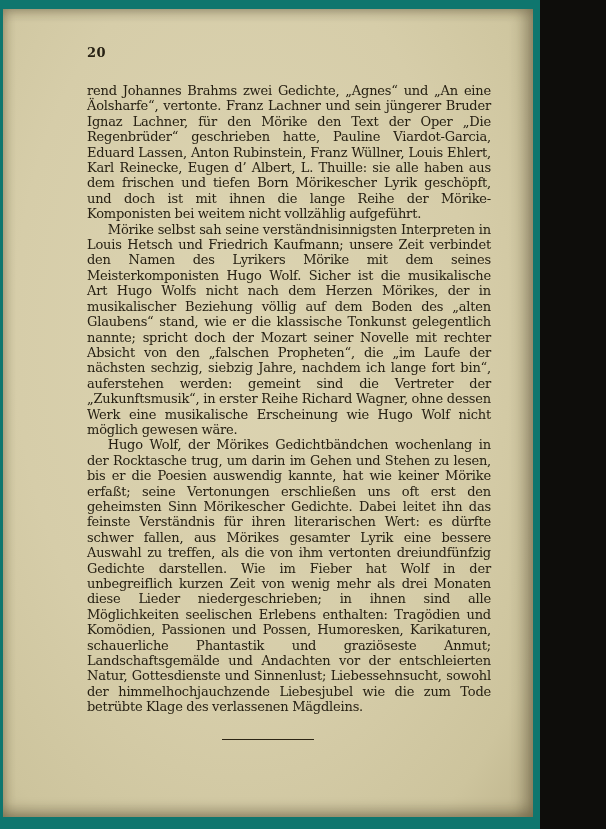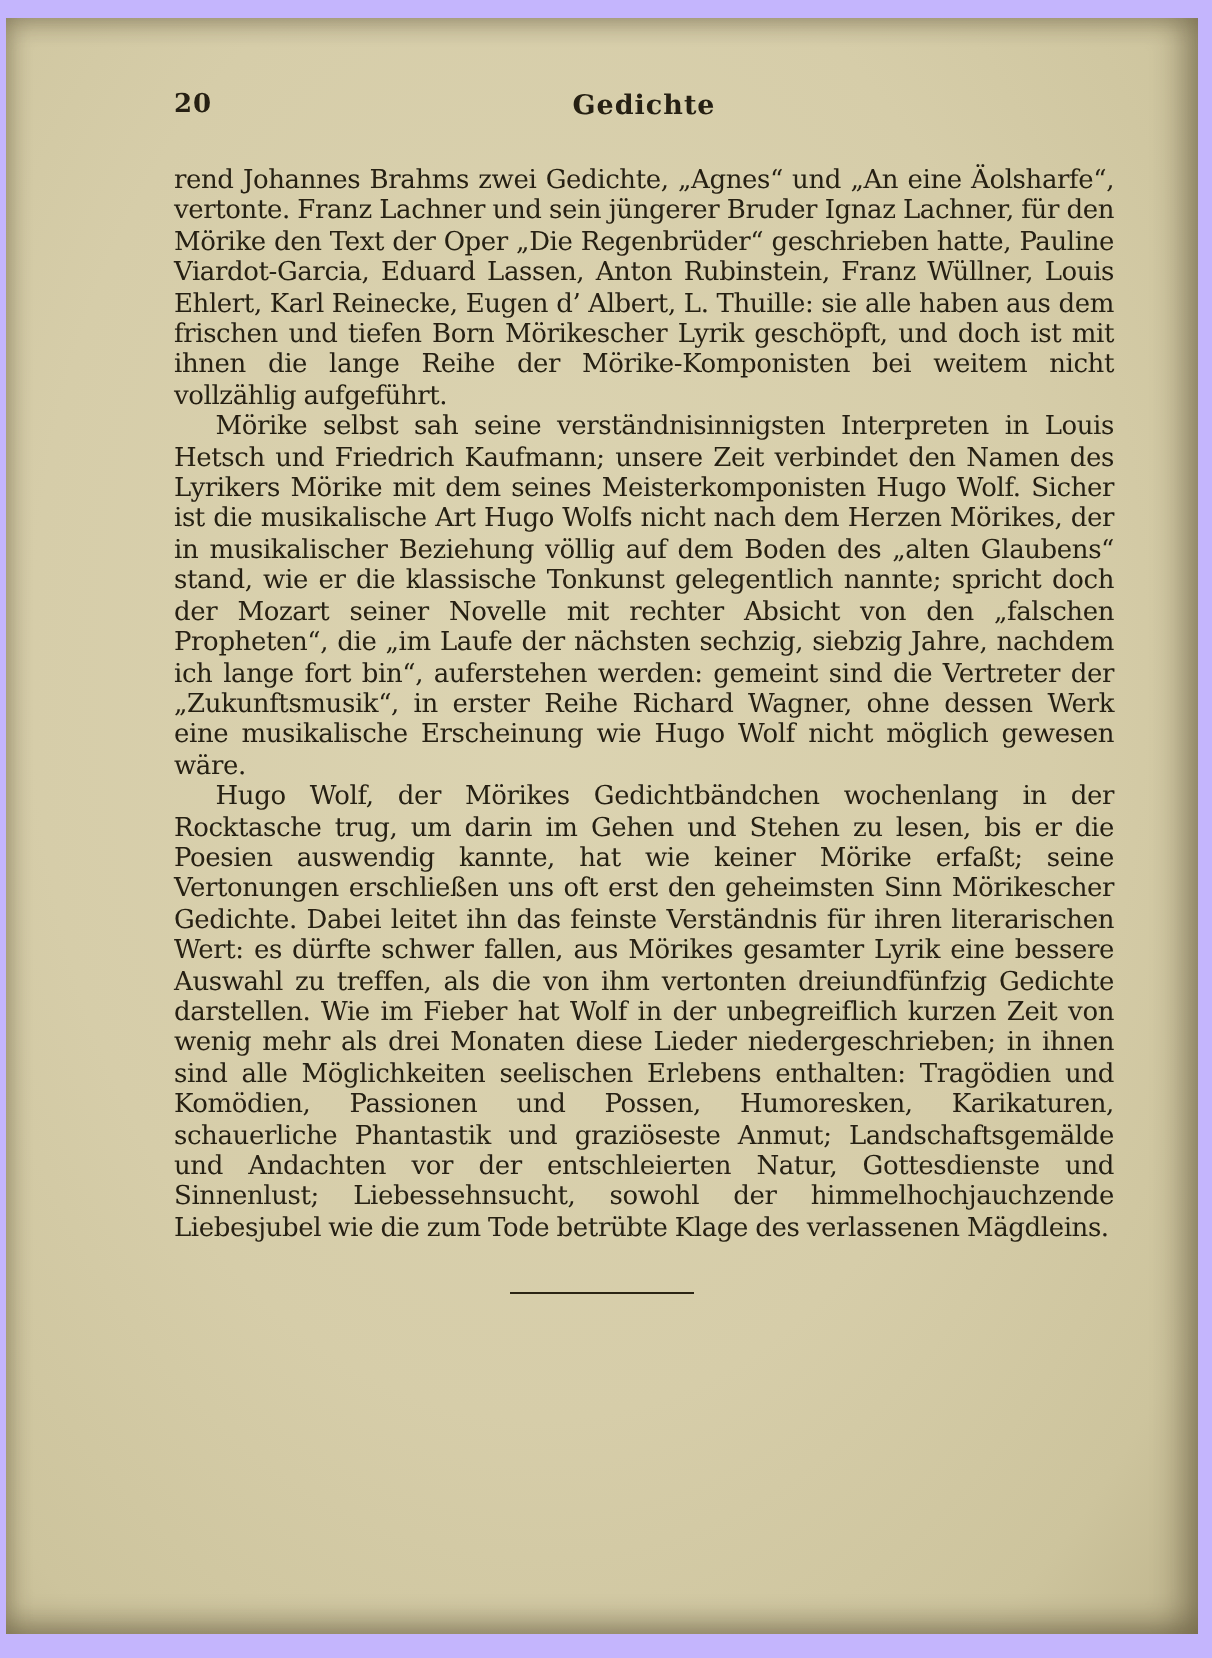--- a/index.html
+++ b/index.html
@@ -2,23 +2,23 @@
 <html lang="de"><head>
 <meta charset="utf-8">
 <style>
   html, body {
     margin: 0;
     padding: 0;
     background: #0e0d0b;
   }
   .viewport {
     position: relative;
-    width: 606px;
+    width: 540px;
     height: 829px;
-    background: #c4b5fd;
+    background: #0f766e;
     overflow: hidden;
   }
   
   .paper {
     position: absolute;
     left: 3px;
     top: 9px;
     right: 7px;
     bottom: 12px;
     background:
@@ -77,21 +77,20 @@
   }
 </style>
 </head>
 <body>
 
 <div class="viewport">
   <div class="paper">
 
     <div class="pagehead">
       <span class="pagenum">20</span>
-      <span class="runhead">Gedichte</span>
     </div>
 
     <div class="textblock">
       <p class="noindent">rend Johannes Brahms zwei Gedichte, „Agnes“ und „An eine Äolsharfe“, vertonte. Franz Lachner und sein jüngerer Bruder Ignaz Lachner, für den Mörike den Text der Oper „Die Regenbrüder“ geschrieben hatte, Pauline Viardot-Garcia, Eduard Lassen, Anton Rubinstein, Franz Wüllner, Louis Ehlert, Karl Reinecke, Eugen d’ Albert, L. Thuille: sie alle haben aus dem frischen und tiefen Born Mörikescher Lyrik geschöpft, und doch ist mit ihnen die lange Reihe der Mörike-Komponisten bei weitem nicht vollzählig aufgeführt.</p>
       <p>Mörike selbst sah seine verständnisinnigsten Interpreten in Louis Hetsch und Friedrich Kaufmann; unsere Zeit verbindet den Namen des Lyrikers Mörike mit dem seines Meisterkomponisten Hugo Wolf. Sicher ist die musikalische Art Hugo Wolfs nicht nach dem Herzen Mörikes, der in musikalischer Beziehung völlig auf dem Boden des „alten Glaubens“ stand, wie er die klassische Tonkunst gelegentlich nannte; spricht doch der Mozart seiner Novelle mit rechter Absicht von den „falschen Propheten“, die „im Laufe der nächsten sechzig, siebzig Jahre, nachdem ich lange fort bin“, auferstehen werden: gemeint sind die Vertreter der „Zukunftsmusik“, in erster Reihe Richard Wagner, ohne dessen Werk eine musikalische Erscheinung wie Hugo Wolf nicht möglich gewesen wäre.</p>
       <p>Hugo Wolf, der Mörikes Gedichtbändchen wochenlang in der Rocktasche trug, um darin im Gehen und Stehen zu lesen, bis er die Poesien auswendig kannte, hat wie keiner Mörike erfaßt; seine Vertonungen erschließen uns oft erst den geheimsten Sinn Mörikescher Gedichte. Dabei leitet ihn das feinste Verständnis für ihren literarischen Wert: es dürfte schwer fallen, aus Mörikes gesamter Lyrik eine bessere Auswahl zu treffen, als die von ihm vertonten dreiundfünfzig Gedichte darstellen. Wie im Fieber hat Wolf in der unbegreiflich kurzen Zeit von wenig mehr als drei Monaten diese Lieder niedergeschrieben; in ihnen sind alle Möglichkeiten seelischen Erlebens enthalten: Tragödien und Komödien, Passionen und Possen, Humoresken, Karikaturen, schauerliche Phantastik und graziöseste Anmut; Landschaftsgemälde und Andachten vor der entschleierten Natur, Gottesdienste und Sinnenlust; Liebessehnsucht, sowohl der himmelhochjauchzende Liebesjubel wie die zum Tode betrübte Klage des verlassenen Mägdleins.</p>
     </div>
 
     <div class="endrule"></div>
 

